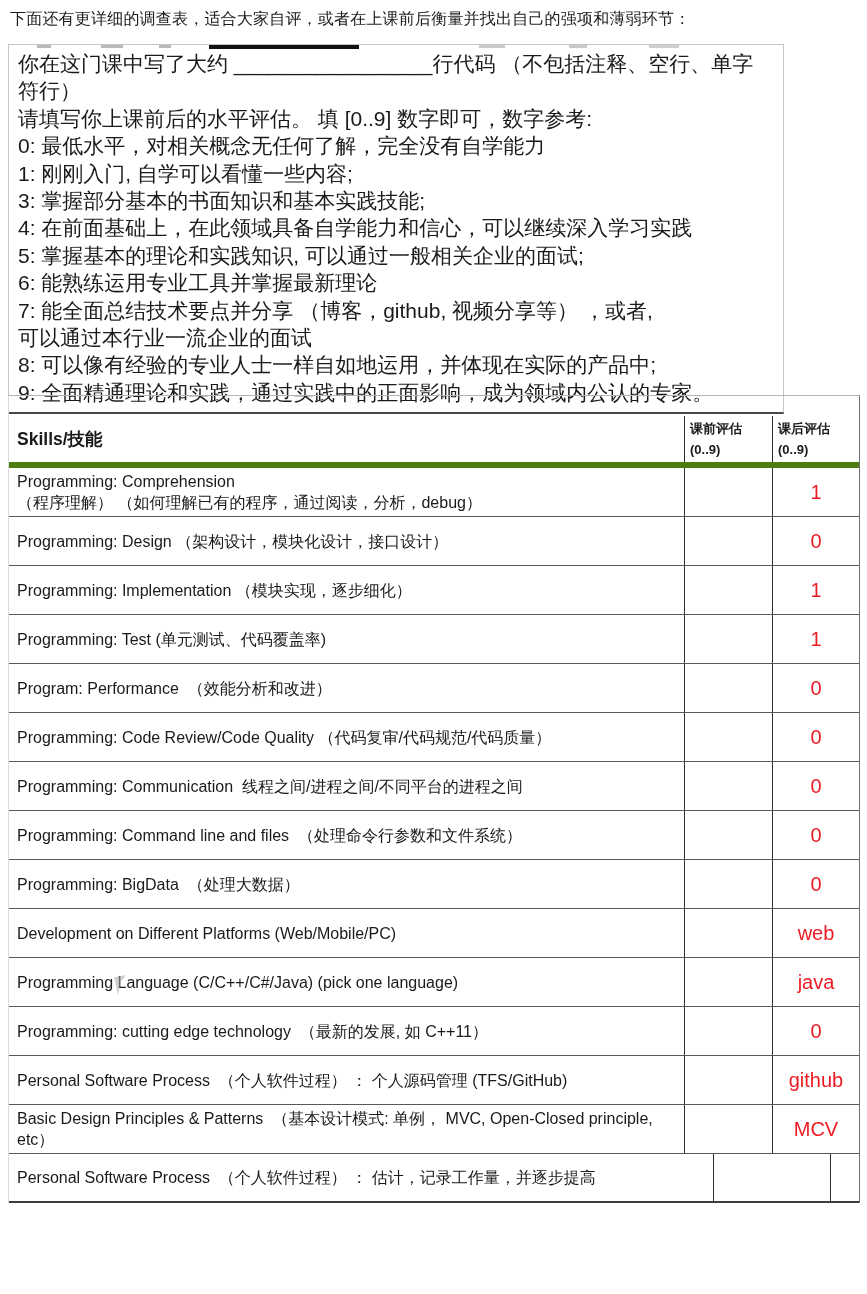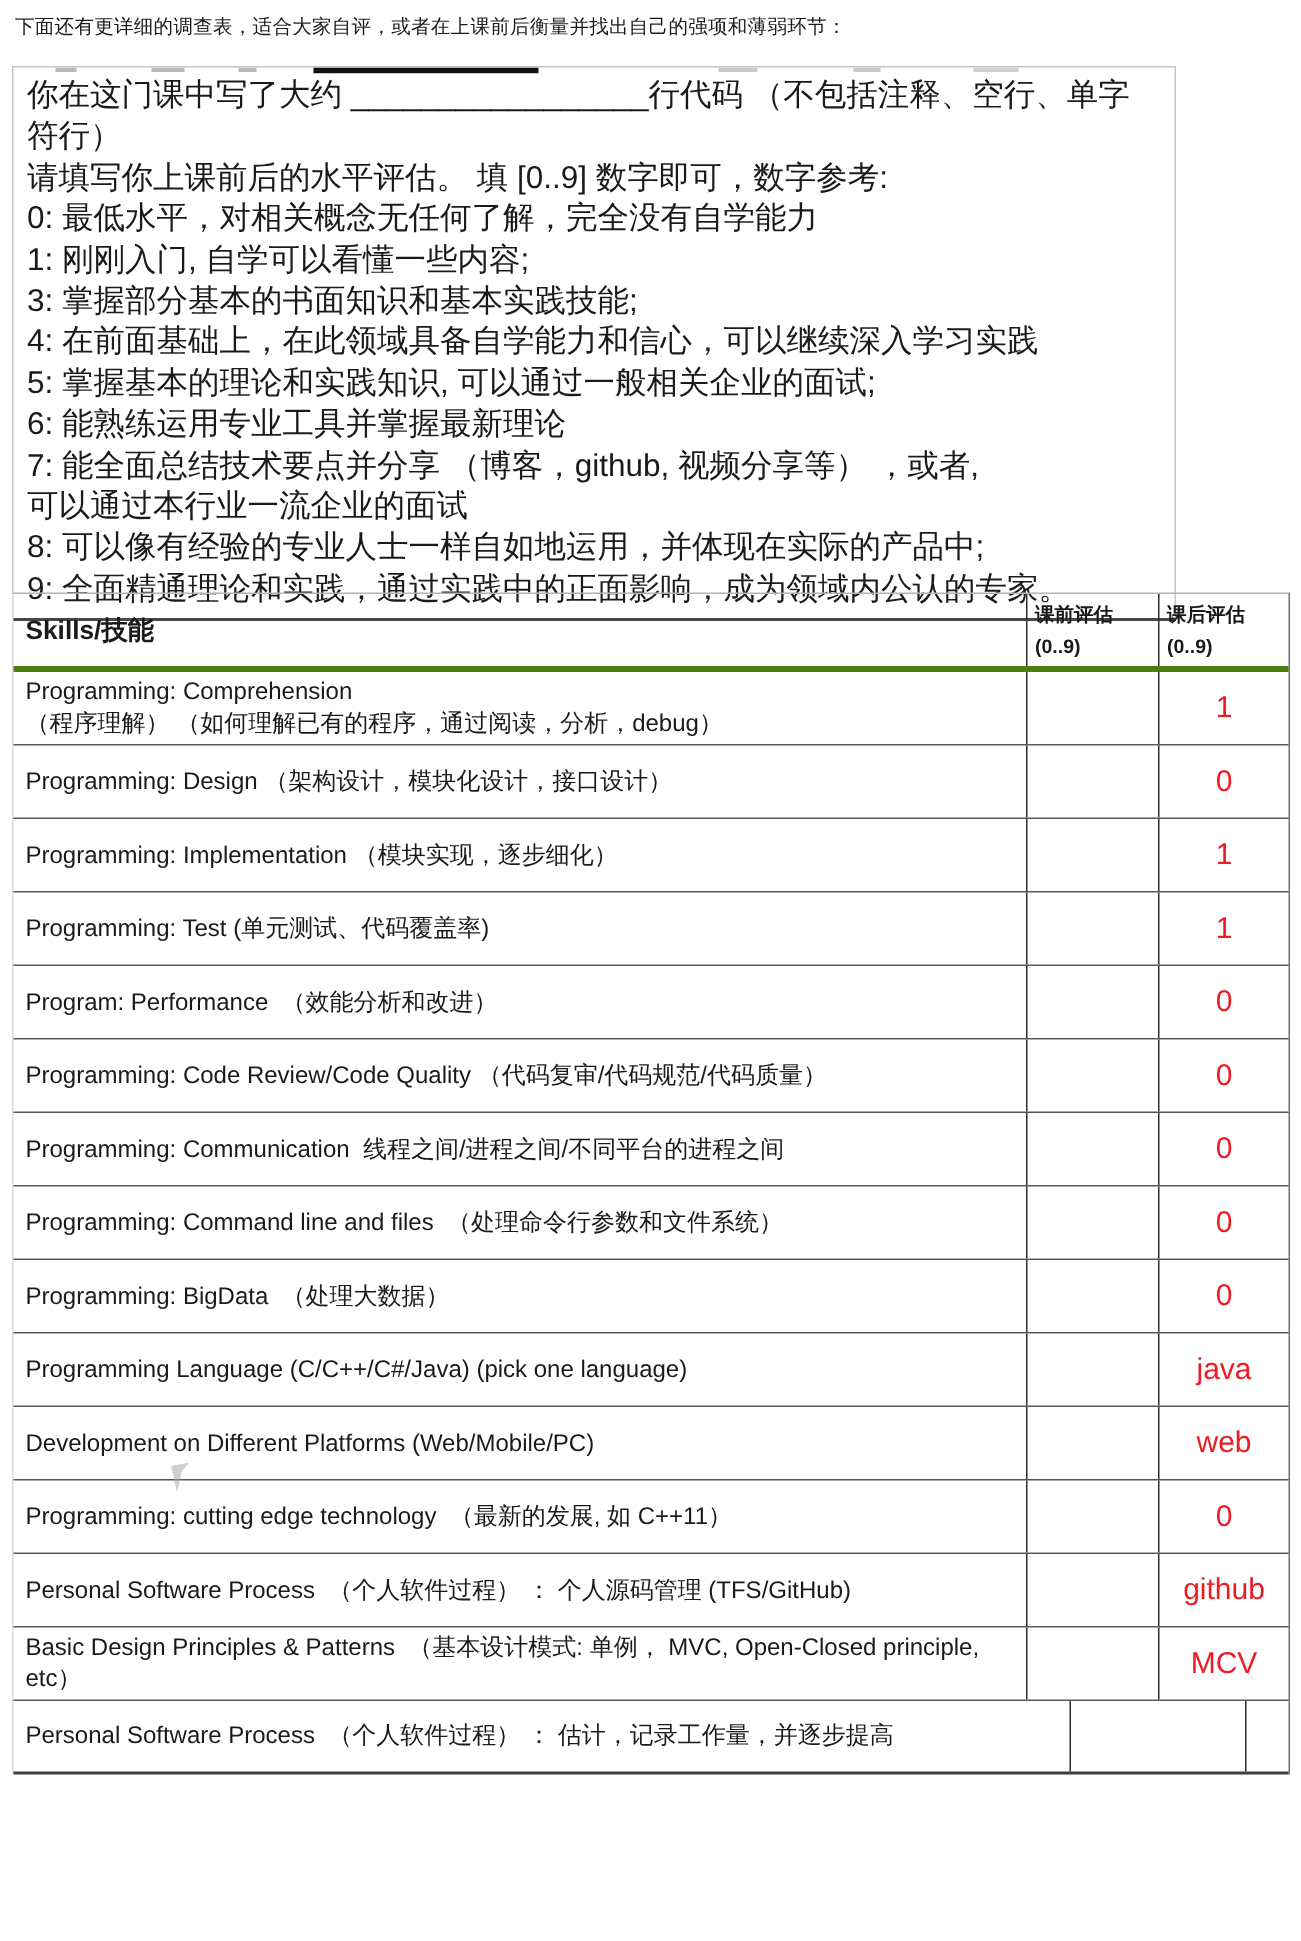--- a/index.html
+++ b/index.html
@@ -6,21 +6,21 @@
   html, body { background: #ffffff; }
   body {
     width: 867px; height: 1294px;
     font-family: "Liberation Sans", "DejaVu Sans", sans-serif;
     color: #1a1a1a;
     overflow: hidden;
   }
   .page { position: relative; width: 867px; height: 1294px; }
 
   .intro {
-    font-size: 13px;
+    font-size: 16px;
     padding: 9px 0 0 10px;
     letter-spacing: 0.2px;
   }
 
   
   .guide-box {
     position: absolute;
     left: 8px; top: 44px;
     width: 776px;
     border: 1px solid #c5c5c5;
@@ -51,21 +51,21 @@
     border-left: 1px solid #dcdcdc;
     border-right: 1px solid #6f6f6f;
     font-size: 16px;
   }
   .t-row {
     display: grid;
     grid-template-columns: 675px 88px 87px;
     border-bottom: 1px solid #585858;
     min-height: 49px;
   }
-  .t-header { min-height: 52px; border-bottom: 4px solid #4d7c0f; }
+  .t-header { min-height: 52px; border-bottom: 6px solid #4d7c0f; margin-top: 20px; }
   .t-body .t-row:last-child { border-bottom: 2px solid #3d3d3d; gap: 29px; }
 
   .c-skill {
     display: flex; align-items: center;
     padding: 3px 10px 3px 8px;
     white-space: pre-wrap;
     line-height: 21px;
   }
   .c-pre, .c-post {
     display: flex; align-items: center; justify-content: center;
@@ -200,32 +200,32 @@
           <div class="c-post value" style="color: rgb(237, 28, 36);">0</div>
         </div>
 
         <div class="t-row">
           <div class="c-skill">Programming: BigData  （处理大数据）</div>
           <div class="c-pre"></div>
           <div class="c-post value" style="color: rgb(237, 28, 36);">0</div>
         </div>
 
         <div class="t-row">
+          <div class="c-skill">Development on Different Platforms (Web/Mobile/PC)</div>
+          <div class="c-pre"></div>
+          <div class="c-post value" style="color: rgb(237, 28, 36);">web</div>
+        </div>
+
+        <div class="t-row">
           <div class="c-skill">Programming Language (C/C++/C#/Java) (pick one language)</div>
           <div class="c-pre"></div>
           <div class="c-post value" style="color: rgb(237, 28, 36);">java</div>
         </div>
 
         <div class="t-row">
-          <div class="c-skill">Development on Different Platforms (Web/Mobile/PC)</div>
-          <div class="c-pre"></div>
-          <div class="c-post value" style="color: rgb(237, 28, 36);">web</div>
-        </div>
-
-        <div class="t-row">
           <div class="c-skill">Programming: cutting edge technology  （最新的发展, 如 C++11）</div>
           <div class="c-pre"></div>
           <div class="c-post value" style="color: rgb(237, 28, 36);">0</div>
         </div>
 
         <div class="t-row">
           <div class="c-skill">Personal Software Process  （个人软件过程） ： 个人源码管理 (TFS/GitHub)</div>
           <div class="c-pre"></div>
           <div class="c-post value" style="color: rgb(237, 28, 36);">github</div>
         </div>

